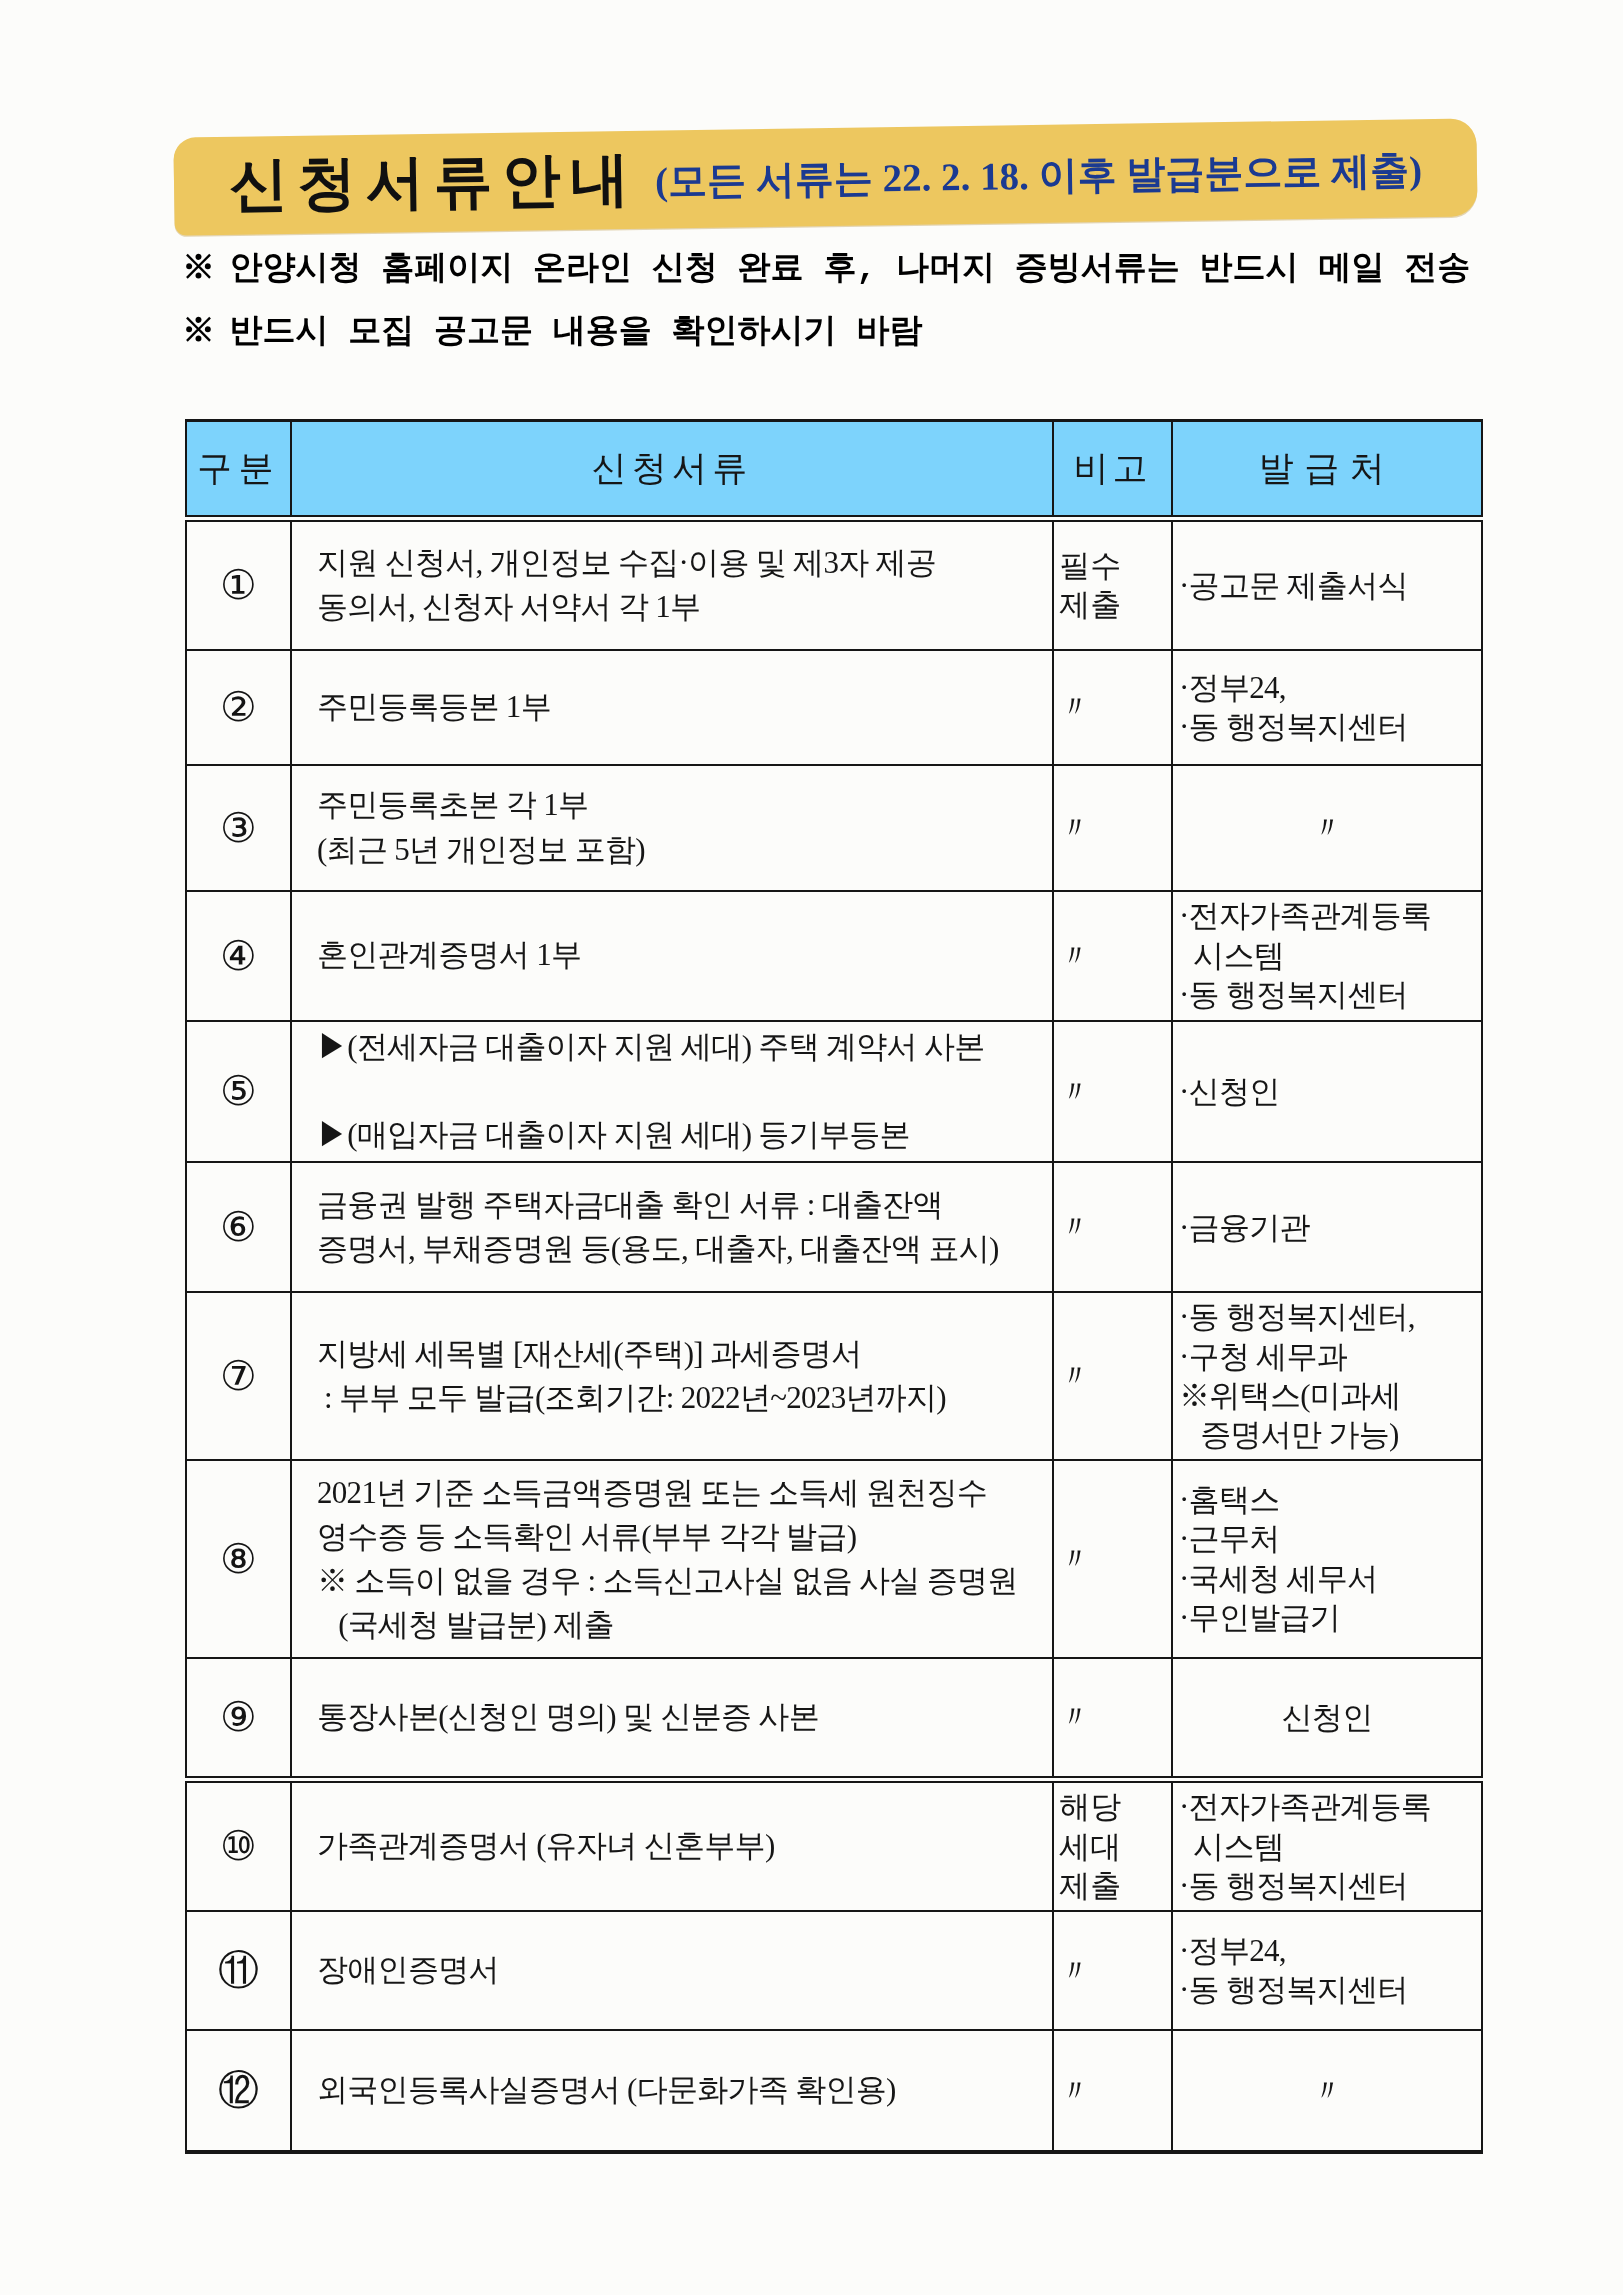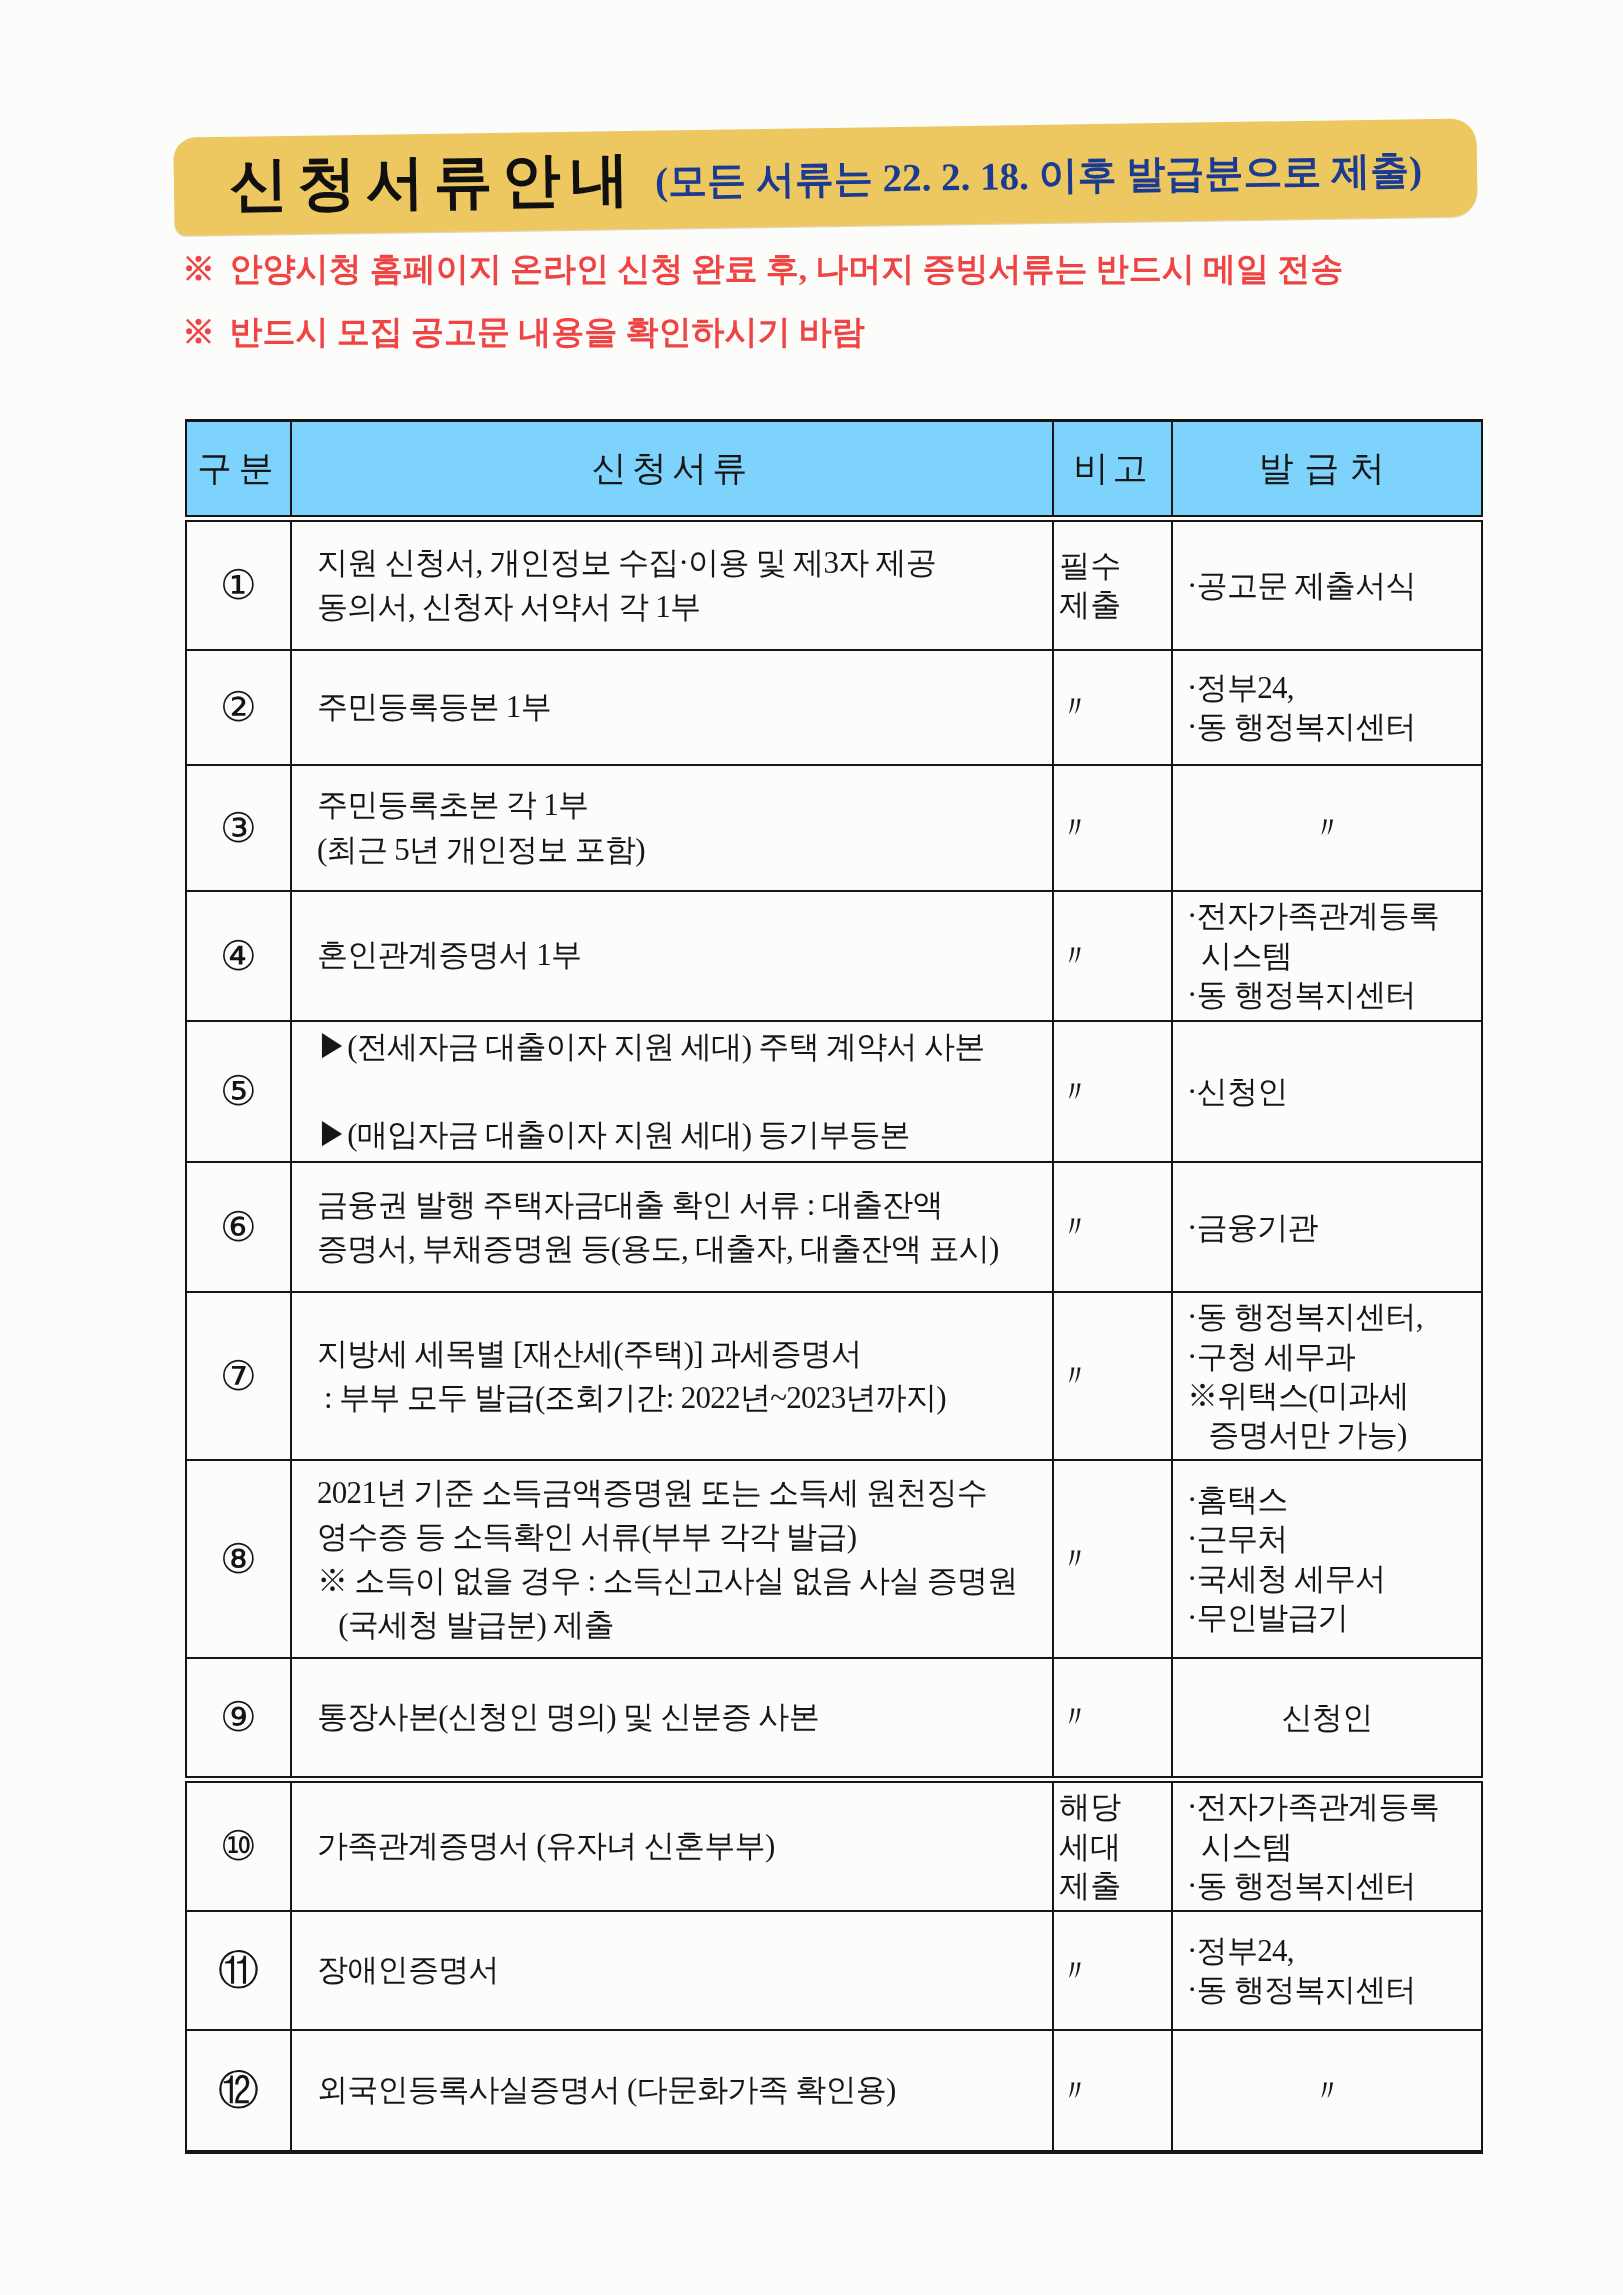--- a/index.html
+++ b/index.html
@@ -23,22 +23,22 @@
     white-space:nowrap;
   }
   .banner .t-sub{
     font-family:"Liberation Serif", serif;
     font-weight:700;font-size:39px;letter-spacing:0;color:#1b3a91;
     white-space:nowrap;padding-top:3.9px;
   }
   
   .notes{position:absolute;left:182px;top:253px;width:1309px;}
   .note-line{
-    font-family:Liberation Serif, serif;
-    font-weight:800;font-size:33px;color:#ef4444;
+    font-family:Liberation Mono, monospace;
+    font-weight:800;font-size:33px;color:#000000;
     letter-spacing:0px;white-space:nowrap;line-height:1.0;
     margin-bottom:30px;
   }
   .note-line .marker{margin-right:14.4px;}
   
   table.doc{
     position:absolute;left:185px;top:419px;
     width:1295px;table-layout:fixed;border-collapse:collapse;
     font-size:31px;
   }
@@ -63,21 +63,21 @@
     font-size:41px;color:#141414;
   }
   td.c-docs{
     text-align:left;padding-left:25px;padding-right:15px;
     white-space:pre;line-height:1.42;letter-spacing:-0.7px;
   }
   td.c-note{
     white-space:pre;line-height:1.28;font-size:31px;
   }
   td.c-issuer{
-    text-align:left;padding-left:14px;padding-right:5.2px;
+    text-align:left;padding-left:6px;padding-right:5.2px;
     white-space:pre;line-height:1.27;font-size:31px;letter-spacing:-0.7px;
   }
   td.c-issuer.center, td.c-note.center{text-align:center;padding-left:5.2px;}
   tr.dbl-bottom td{border-bottom:7.2px double #161616;}
   tr.last td{border-bottom:4.6px solid #161616;}
 </style>
 </head>
 <body>
 
 <div class="banner" style="background: rgb(237, 199, 95);">

